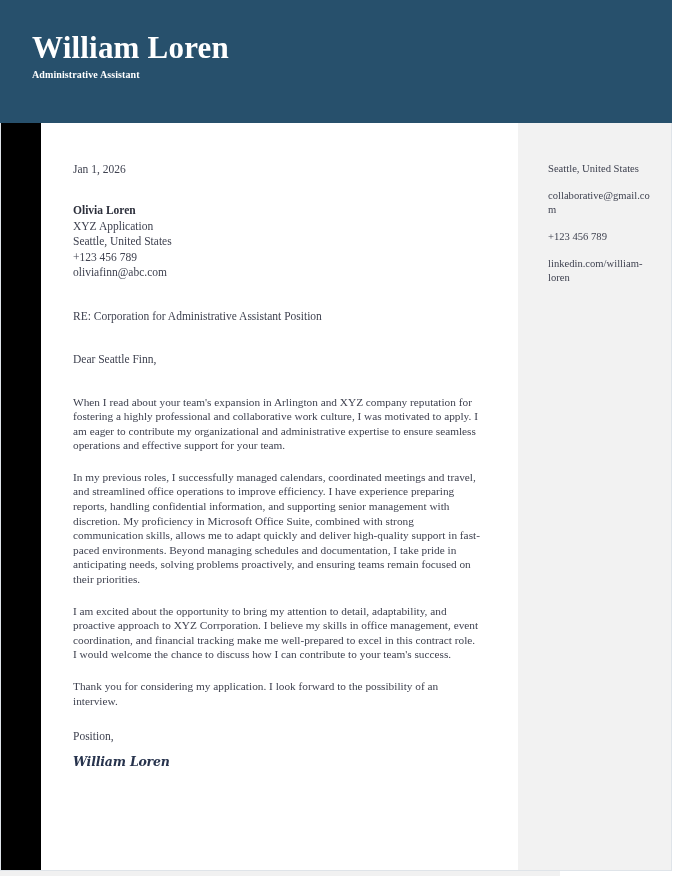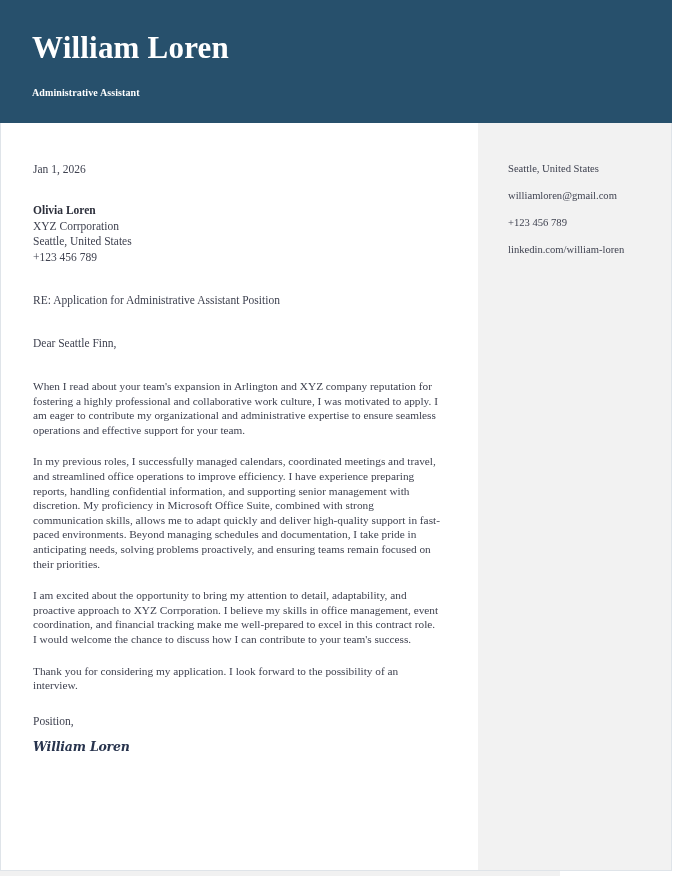--- a/index.html
+++ b/index.html
@@ -40,21 +40,21 @@
   .name {
     font-family: "Liberation Serif", "DejaVu Serif", serif;
     font-weight: bold;
     font-size: 31px;
     line-height: 36px;
     color: #ffffff;
     letter-spacing: 0.2px;
     white-space: nowrap;
   }
   .job-title {
-    margin-top: 20px;
+    margin-top: 2px;
     font-family: "Liberation Serif", "DejaVu Serif", serif;
     font-weight: bold;
     font-size: 10px;
     line-height: 13px;
     color: #ffffff;
     letter-spacing: 0.1px;
     white-space: nowrap;
   }
 
   
@@ -64,20 +64,21 @@
     top: 123px;
     width: 672px;
     height: 748px;
     border-left: 1px solid #dfe4e9;
     border-right: 1px solid #dfe4e9;
     border-bottom: 1px solid #dfe4e9;
     box-sizing: border-box;
     display: flex;
     flex-direction: row;
     background: #000000;
+    padding-left: 40px;
   }
 
   .main-col {
     width: 477px;
     background: #ffffff;
     box-sizing: border-box;
     padding: 39px 30px 0 32px;
   }
 
   .side-col {
@@ -174,43 +175,44 @@
   </div>
 
   <div class="sheet">
 
     <div class="main-col">
 
       <div class="date">Jan 1, 2026</div>
 
       <div class="recipient">
         <span class="rname">Olivia Loren</span>
-        <span>XYZ Corrporation</span>
+        <span>XYZ Application</span>
         <span>Seattle, United States</span>
         <span>+123 456 789</span>
+        <span>oliviafinn@abc.com</span>
       </div>
 
-      <div class="subject">RE: Application for Administrative Assistant Position</div>
+      <div class="subject">RE: Corporation for Administrative Assistant Position</div>
 
       <div class="salutation">Dear Seattle Finn,</div>
 
       <div class="body-paras">
         <p class="para">When I read about your team's expansion in Arlington and XYZ company reputation for fostering a highly professional and collaborative work culture, I was motivated to apply. I am eager to contribute my organizational and administrative expertise to ensure seamless operations and effective support for your team.</p>
         <p class="para">In my previous roles, I successfully managed calendars, coordinated meetings and travel, and streamlined office operations to improve efficiency. I have experience preparing reports, handling confidential information, and supporting senior management with discretion. My proficiency in Microsoft Office Suite, combined with strong communication skills, allows me to adapt quickly and deliver high-quality support in fast-paced environments. Beyond managing schedules and documentation, I take pride in anticipating needs, solving problems proactively, and ensuring teams remain focused on their priorities.</p>
         <p class="para">I am excited about the opportunity to bring my attention to detail, adaptability, and proactive approach to XYZ Corrporation. I believe my skills in office management, event coordination, and financial tracking make me well-prepared to excel in this contract role. I would welcome the chance to discuss how I can contribute to your team's success.</p>
         <p class="para">Thank you for considering my application. I look forward to the possibility of an interview.</p>
       </div>
 
       <div class="closing">Position,</div>
 
       <div class="signature">William Loren</div>
 
     </div>
 
     <div class="side-col">
       <div class="contact-item">Seattle, United States</div>
-      <div class="contact-item">williamloren@gmail.com</div>
+      <div class="contact-item">collaborative@gmail.com</div>
       <div class="contact-item">+123 456 789</div>
       <div class="contact-item">linkedin.com/william-loren</div>
     </div>
 
   </div>
 </div>
 
 </body></html>

